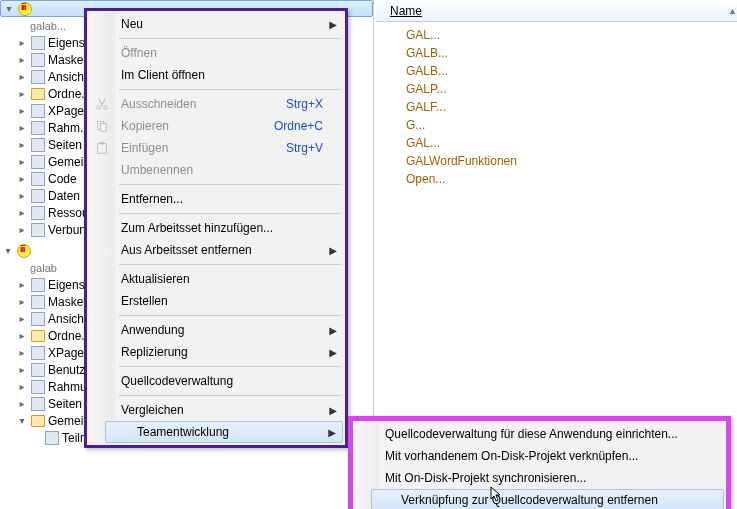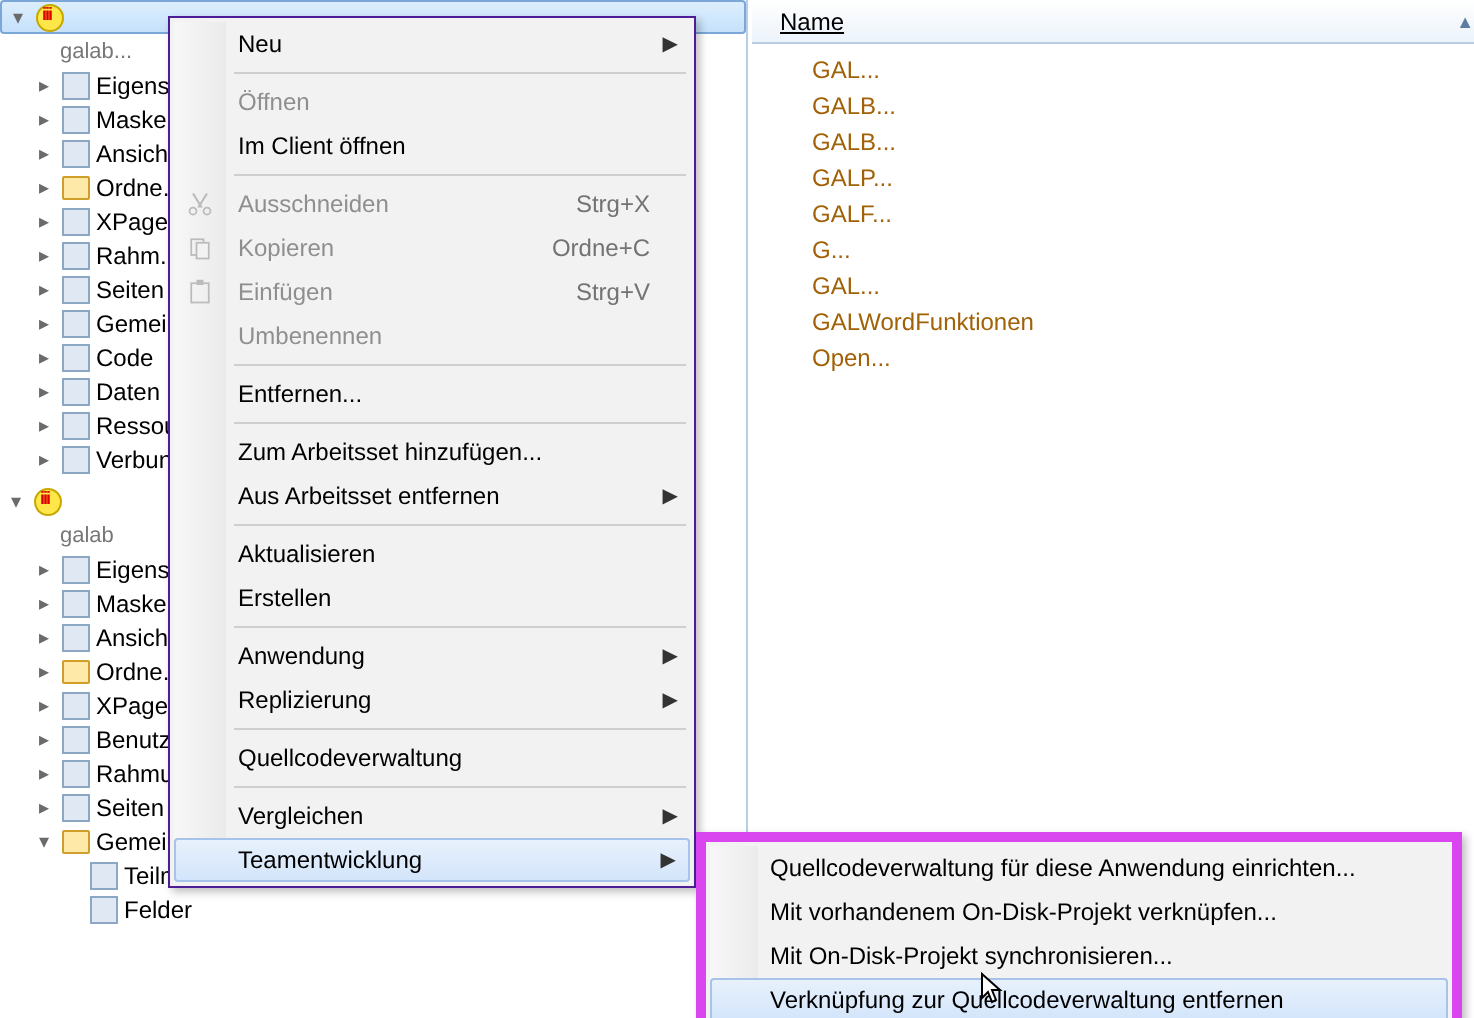--- a/index.html
+++ b/index.html
@@ -65,21 +65,21 @@
   .sort-arrow { color: #5c7ea3; font-size: 9px; margin-left: 190px; }
   .name-list { padding: 4px 0 0 30px; }
   .name-item { height: 18px; display:flex; align-items:center; color:#a16207; }
 
   
   .cmenu {
     position: absolute;
     left: 84px; top: 8px;
     width: 264px;
     background: #f2f2f2;
-    border: 1px solid #4c1d95;
+    border: 3px solid #4c1d95;
     box-shadow: 2px 2px 4px rgba(0,0,0,.25);
     padding: 2px;
   }
   .cmenu-gutter {
     position:absolute; left:2px; top:2px; bottom:2px; width:26px;
     background: linear-gradient(to right,#f7f7f7,#ebebeb);
   }
   .cmenu-item {
     position: relative;
     height: 22px;
@@ -87,22 +87,23 @@
     display: flex;
     align-items: center;
     cursor: default;
   }
   .cmenu-item.disabled { color: #8f8f8f; }
   .cmenu-item.hovered {
     background: linear-gradient(to bottom,#e8f1fc,#d3e5fb);
     border: 1px solid #a6c4e8;
     border-radius: 2px;
     padding-left: 31px;
-  }
-  .cmenu-item .shortcut { margin-left: auto; margin-right: 20px; color:#737373; }
+    margin-left: 16px;
+  }
+  .cmenu-item .shortcut { margin-left: auto; margin-right: 20px; color:#1d4ed8; }
   .cmenu-item .arrow { position:absolute; right:6px; font-size:10px; color:#333; }
   .cmenu-sep {
     height: 1px;
     margin: 3px 2px 3px 30px;
     background: #cfcfcf;
   }
   .cmenu .gicon {
     position:absolute; left:6px; top:4px; width:14px; height:14px;
   }
 
@@ -298,27 +299,20 @@
         <span class="folder-ico"></span>
       </span>
     <span>Gemeinsame Elemente</span>
   </div>
   <div class="tree-row ind2">
     <span class="tw"></span>
     <span class="ico">
         <span class="file-ico"></span>
       </span>
     <span>Teilmasken</span>
-  </div>
-  <div class="tree-row ind2">
-    <span class="tw"></span>
-    <span class="ico">
-        <span class="file-ico"></span>
-      </span>
-    <span>Felder</span>
   </div>
 </div>
 
 <div class="right-pane">
   <div class="col-header">
     <span class="col-title">Name</span>
     <span class="sort-arrow">▲</span>
   </div>
   <div class="name-list" id="nlist">
       <div class="name-item">GAL...</div>

